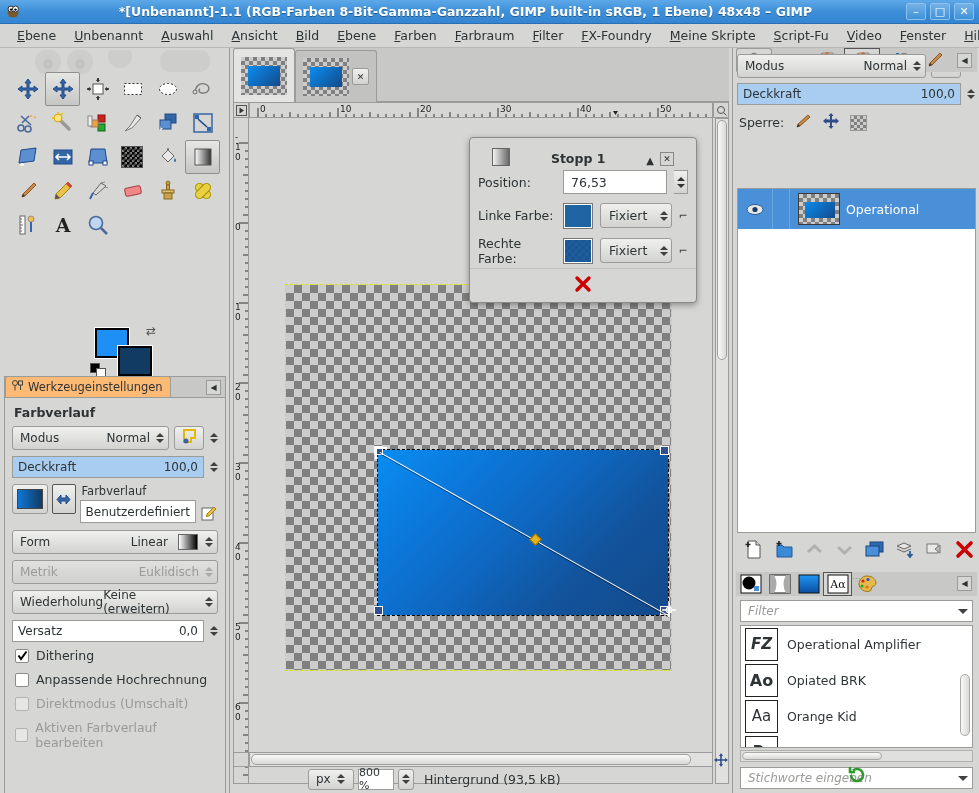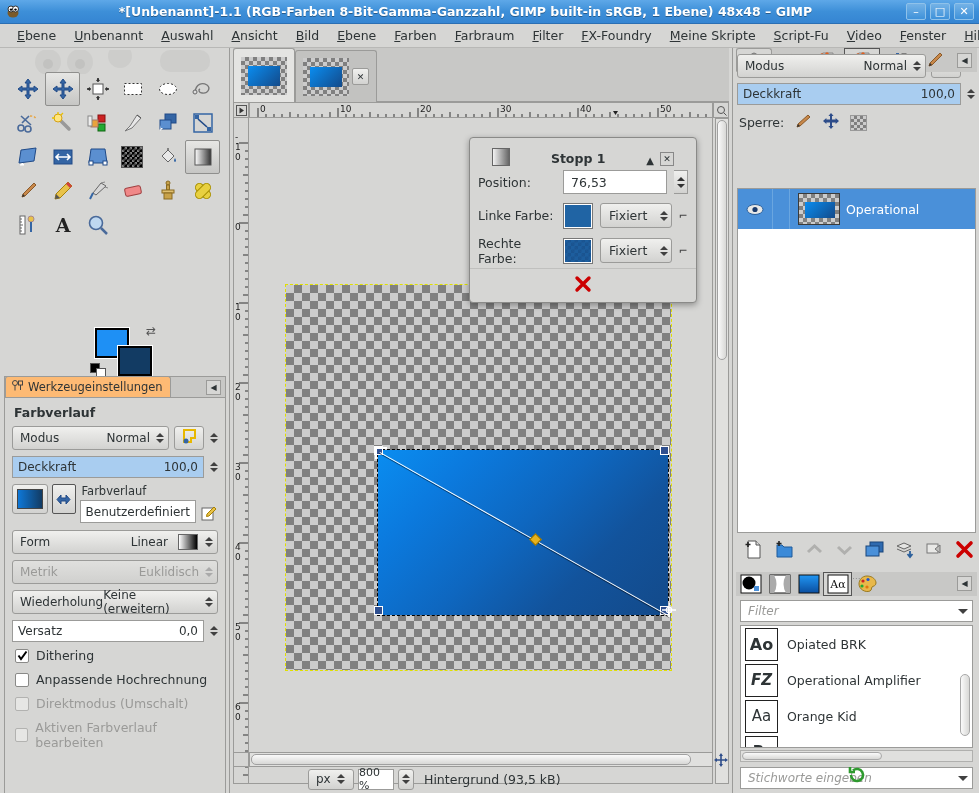--- a/index.html
+++ b/index.html
@@ -1016,26 +1016,26 @@
         <div class="dock-menu-btn" style="right:5px;top:4px;">◀</div>
       </div>
 
       <div class="filterbox">
         <span class="ph">Filter</span>
         <span class="dnarrow"></span>
       </div>
 
       <div class="fontlist">
         <div class="fontitem">
+          <span class="fontprev" style="font-style:italic;font-weight:bold;font-size:15px;">FZ</span>
+          <span class="fontname">Operational Amplifier</span>
+        </div>
+        <div class="fontitem">
           <span class="fontprev" style="font-weight:bold;font-size:16px;">Ao</span>
           <span class="fontname">Opiated BRK</span>
-        </div>
-        <div class="fontitem">
-          <span class="fontprev" style="font-style:italic;font-weight:bold;font-size:15px;">FZ</span>
-          <span class="fontname">Operational Amplifier</span>
         </div>
         <div class="fontitem">
           <span class="fontprev" style="font-size:15px;">Aa</span>
           <span class="fontname">Orange Kid</span>
         </div>
         <div class="fontitem">
           <span class="fontprev" style="font-weight:bold;font-size:15px;">B-</span>
           <span class="fontname">Orbicular BRK</span>
         </div>
         <div class="fl-vscroll"></div>

